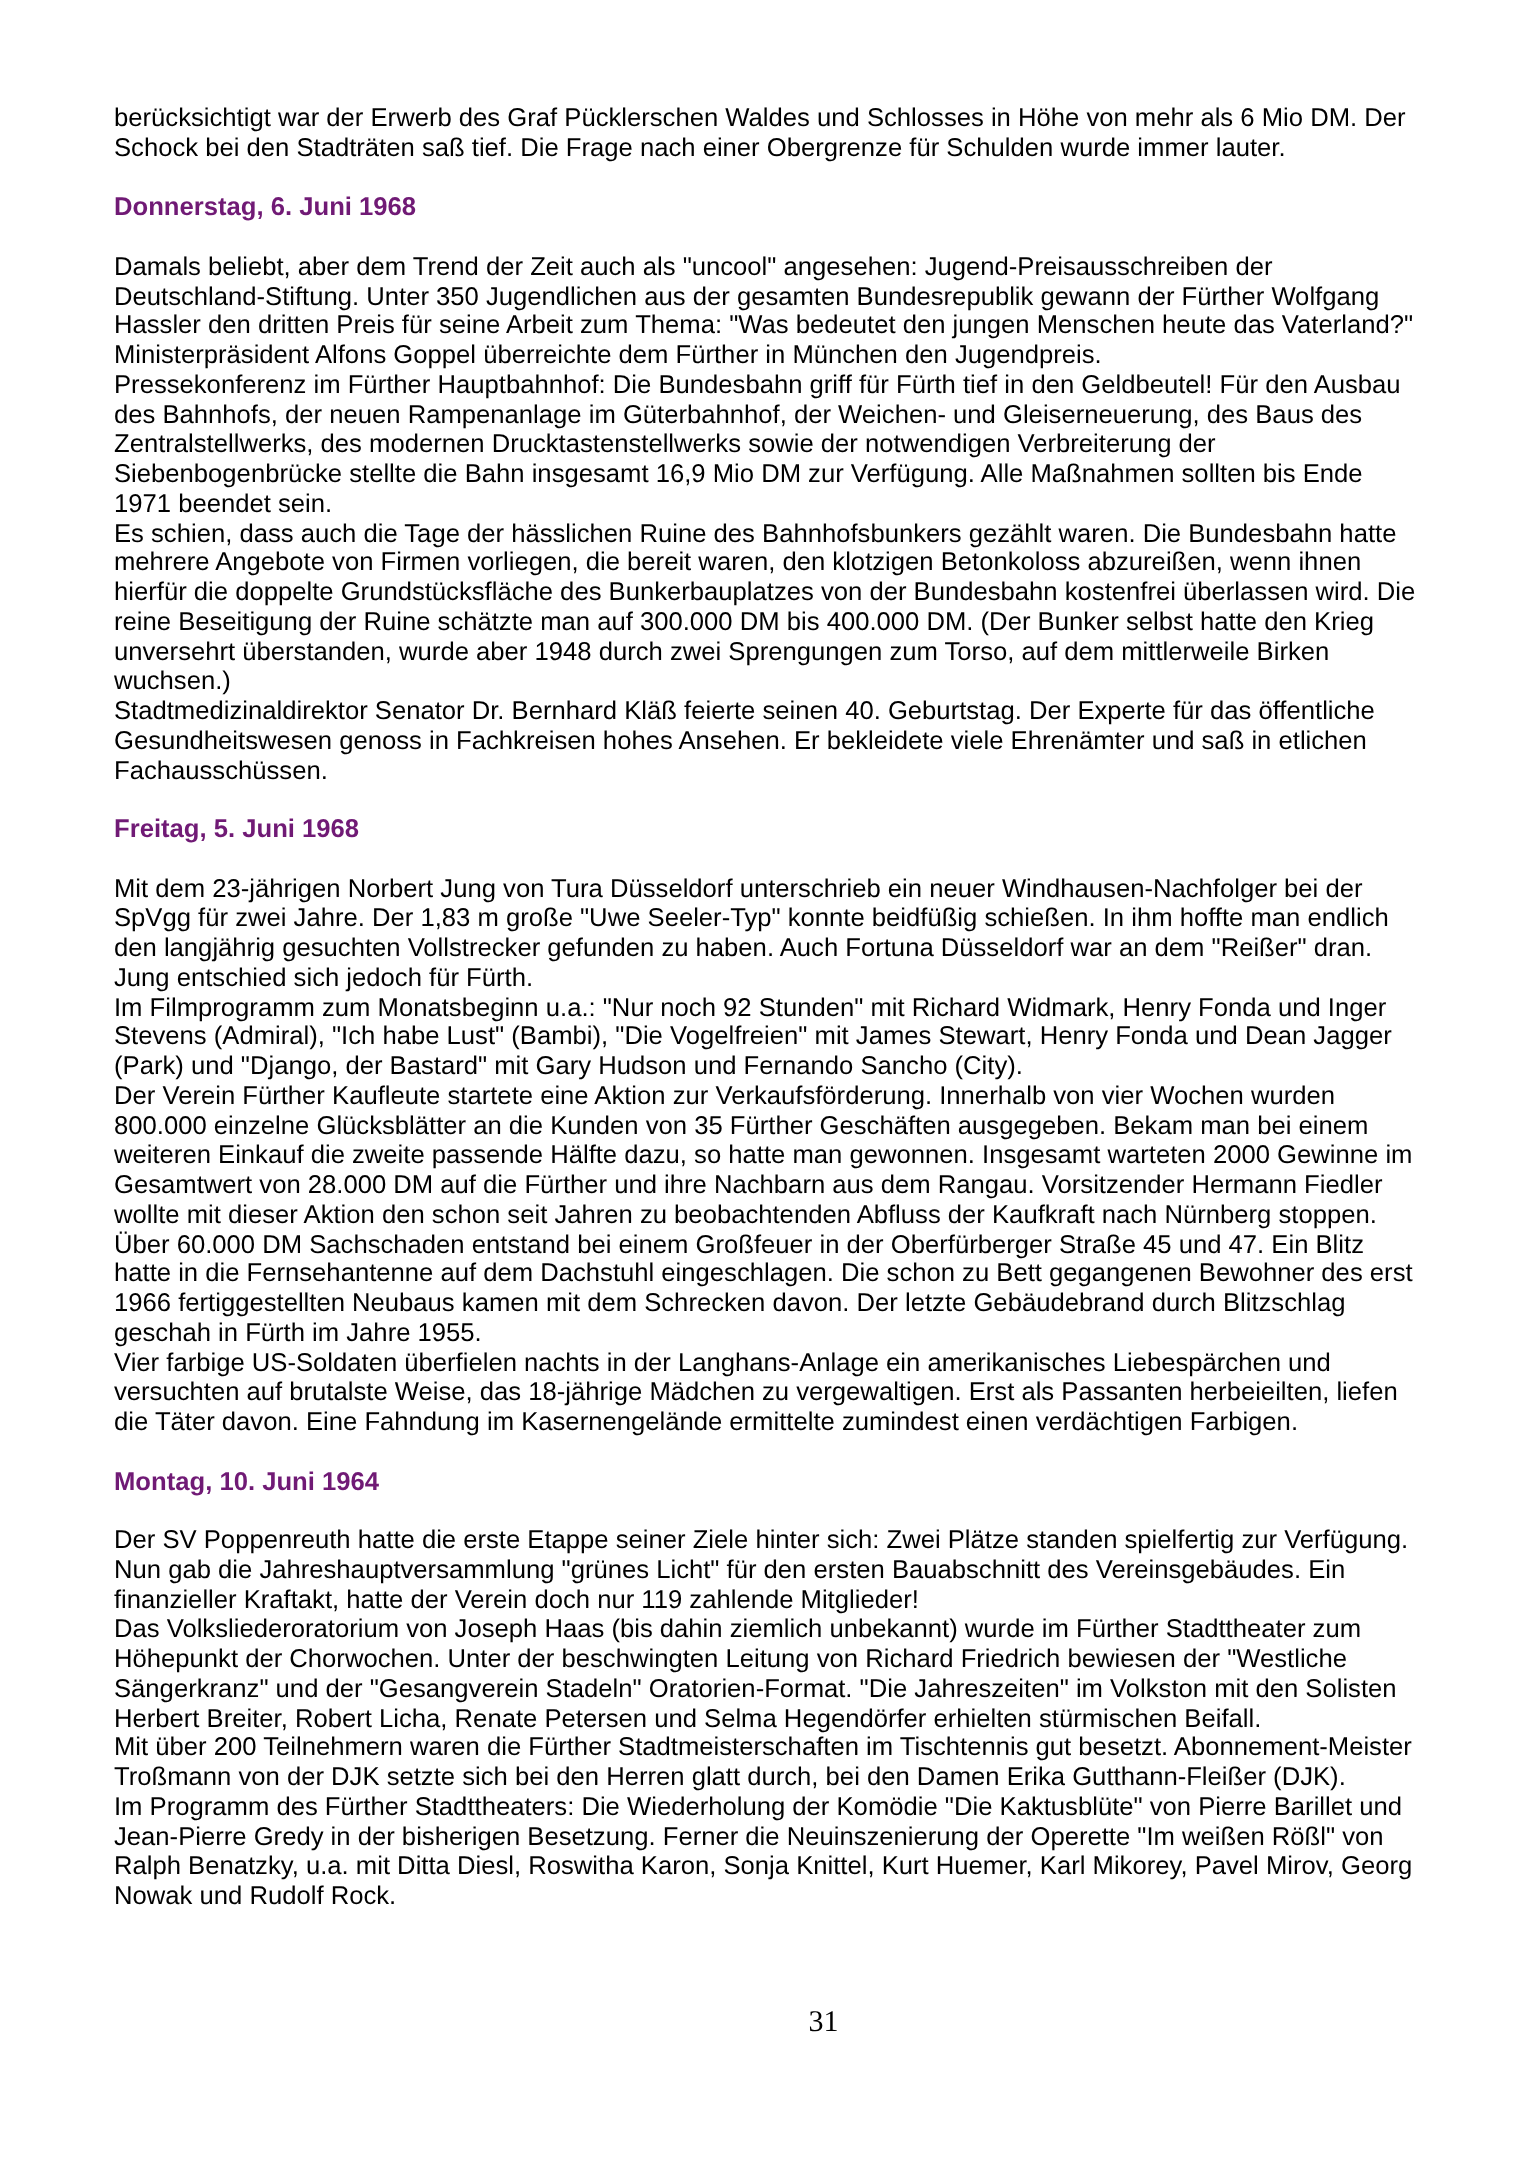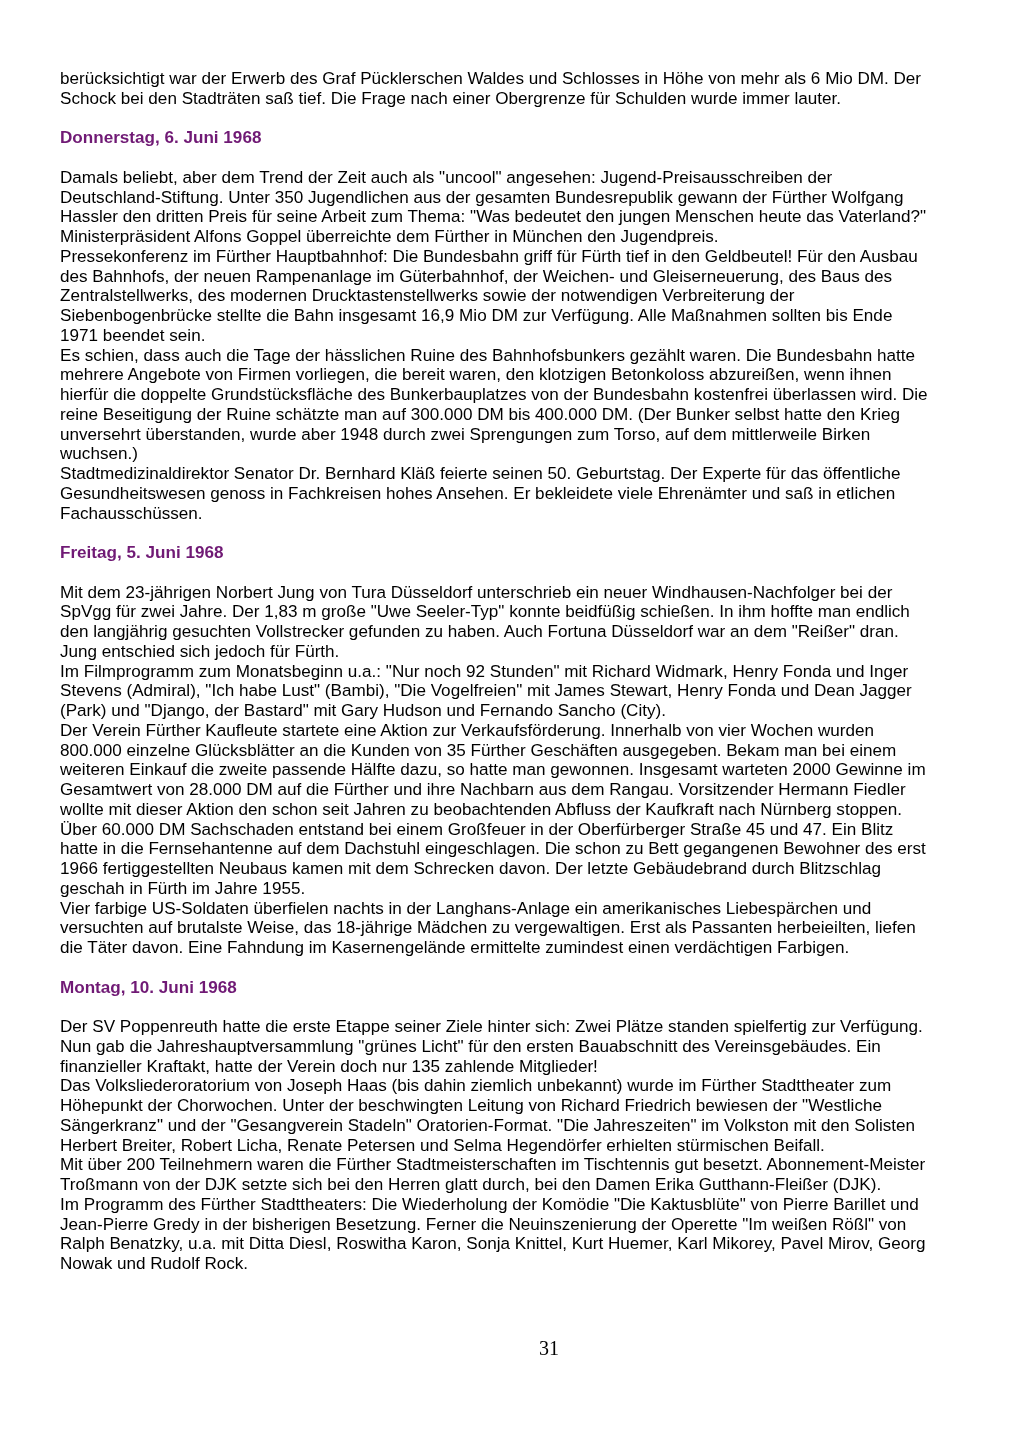--- a/index.html
+++ b/index.html
@@ -6,21 +6,21 @@
   .page {
     position: relative;
     width: 1024px;
     height: 1448px;
     background: #ffffff;
     overflow: hidden;
     color: #000000;
   }
   .content {
     position: absolute;
-    left: 60px;
+    left: 76px;
     top: 69px;
     width: 872px;
     font-family: "Liberation Sans", sans-serif;
     font-size: 17.1px;
     line-height: 19.75px;
     color: #000000;
     text-align: left;
   }
   .content p { margin: 0; }
   .content h2 {
@@ -49,38 +49,38 @@
 <div class="page">
   <div class="content">
 
     <p>berücksichtigt war der Erwerb des Graf Pücklerschen Waldes und Schlosses in Höhe von mehr als 6 Mio DM. Der Schock bei den Stadträten saß tief. Die Frage nach einer Obergrenze für Schulden wurde immer lauter.</p>
 
     <section>
       <h2>Donnerstag, 6. Juni 1968</h2>
       <p>Damals beliebt, aber dem Trend der Zeit auch als "uncool" angesehen: Jugend-Preisausschreiben der Deutschland-Stiftung. Unter 350 Jugendlichen aus der gesamten Bundesrepublik gewann der Fürther Wolfgang Hassler den dritten Preis für seine Arbeit zum Thema: "Was bedeutet den jungen Menschen heute das Vaterland?" Ministerpräsident Alfons Goppel überreichte dem Fürther in München den Jugendpreis.</p>
       <p>Pressekonferenz im Fürther Hauptbahnhof: Die Bundesbahn griff für Fürth tief in den Geldbeutel! Für den Ausbau des Bahnhofs, der neuen Rampenanlage im Güterbahnhof, der Weichen- und Gleiserneuerung, des Baus des Zentralstellwerks, des modernen Drucktastenstellwerks sowie der notwendigen Verbreiterung der Siebenbogenbrücke stellte die Bahn insgesamt 16,9 Mio DM zur Verfügung. Alle Maßnahmen sollten bis Ende 1971 beendet sein.</p>
       <p>Es schien, dass auch die Tage der hässlichen Ruine des Bahnhofsbunkers gezählt waren. Die Bundesbahn hatte mehrere Angebote von Firmen vorliegen, die bereit waren, den klotzigen Betonkoloss abzureißen, wenn ihnen hierfür die doppelte Grundstücksfläche des Bunkerbauplatzes von der Bundesbahn kostenfrei überlassen wird. Die reine Beseitigung der Ruine schätzte man auf 300.000 DM bis 400.000 DM. (Der Bunker selbst hatte den Krieg unversehrt überstanden, wurde aber 1948 durch zwei Sprengungen zum Torso, auf dem mittlerweile Birken wuchsen.)</p>
-      <p>Stadtmedizinaldirektor Senator Dr. Bernhard Kläß feierte seinen 50. Geburtstag. Der Experte für das öffentliche Gesundheitswesen genoss in Fachkreisen hohes Ansehen. Er bekleidete viele Ehrenämter und saß in etlichen Fachausschüssen.</p>
+      <p>Stadtmedizinaldirektor Senator Dr. Bernhard Kläß feierte seinen 40. Geburtstag. Der Experte für das öffentliche Gesundheitswesen genoss in Fachkreisen hohes Ansehen. Er bekleidete viele Ehrenämter und saß in etlichen Fachausschüssen.</p>
     </section>
 
     <section>
       <h2>Freitag, 5. Juni 1968</h2>
       <p>Mit dem 23-jährigen Norbert Jung von Tura Düsseldorf unterschrieb ein neuer Windhausen-Nachfolger bei der SpVgg für zwei Jahre. Der 1,83 m große "Uwe Seeler-Typ" konnte beidfüßig schießen. In ihm hoffte man endlich den langjährig gesuchten Vollstrecker gefunden zu haben. Auch Fortuna Düsseldorf war an dem "Reißer" dran. Jung entschied sich jedoch für Fürth.</p>
       <p>Im Filmprogramm zum Monatsbeginn u.a.: "Nur noch 92 Stunden" mit Richard Widmark, Henry Fonda und Inger Stevens (Admiral), "Ich habe Lust" (Bambi), "Die Vogelfreien" mit James Stewart, Henry Fonda und Dean Jagger (Park) und "Django, der Bastard" mit Gary Hudson und Fernando Sancho (City).</p>
     </section>
 
     <section>
       <p>Der Verein Fürther Kaufleute startete eine Aktion zur Verkaufsförderung. Innerhalb von vier Wochen wurden 800.000 einzelne Glücksblätter an die Kunden von 35 Fürther Geschäften ausgegeben. Bekam man bei einem weiteren Einkauf die zweite passende Hälfte dazu, so hatte man gewonnen. Insgesamt warteten 2000 Gewinne im Gesamtwert von 28.000 DM auf die Fürther und ihre Nachbarn aus dem Rangau. Vorsitzender Hermann Fiedler wollte mit dieser Aktion den schon seit Jahren zu beobachtenden Abfluss der Kaufkraft nach Nürnberg stoppen.</p>
       <p>Über 60.000 DM Sachschaden entstand bei einem Großfeuer in der Oberfürberger Straße 45 und 47. Ein Blitz hatte in die Fernsehantenne auf dem Dachstuhl eingeschlagen. Die schon zu Bett gegangenen Bewohner des erst 1966 fertiggestellten Neubaus kamen mit dem Schrecken davon. Der letzte Gebäudebrand durch Blitzschlag geschah in Fürth im Jahre 1955.</p>
       <p>Vier farbige US-Soldaten überfielen nachts in der Langhans-Anlage ein amerikanisches Liebespärchen und versuchten auf brutalste Weise, das 18-jährige Mädchen zu vergewaltigen. Erst als Passanten herbeieilten, liefen die Täter davon. Eine Fahndung im Kasernengelände ermittelte zumindest einen verdächtigen Farbigen.</p>
     </section>
 
     <section>
-      <h2>Montag, 10. Juni 1968</h2>
-      <p>Der SV Poppenreuth hatte die erste Etappe seiner Ziele hinter sich: Zwei Plätze standen spielfertig zur Verfügung. Nun gab die Jahreshauptversammlung "grünes Licht" für den ersten Bauabschnitt des Vereinsgebäudes. Ein finanzieller Kraftakt, hatte der Verein doch nur 135 zahlende Mitglieder!</p>
+      <h2>Montag, 10. Juni 1964</h2>
+      <p>Der SV Poppenreuth hatte die erste Etappe seiner Ziele hinter sich: Zwei Plätze standen spielfertig zur Verfügung. Nun gab die Jahreshauptversammlung "grünes Licht" für den ersten Bauabschnitt des Vereinsgebäudes. Ein finanzieller Kraftakt, hatte der Verein doch nur 119 zahlende Mitglieder!</p>
       <p>Das Volksliederoratorium von Joseph Haas (bis dahin ziemlich unbekannt) wurde im Fürther Stadttheater zum Höhepunkt der Chorwochen. Unter der beschwingten Leitung von Richard Friedrich bewiesen der "Westliche Sängerkranz" und der "Gesangverein Stadeln" Oratorien-Format. "Die Jahreszeiten" im Volkston mit den Solisten Herbert Breiter, Robert Licha, Renate Petersen und Selma Hegendörfer erhielten stürmischen Beifall.</p>
       <p>Mit über 200 Teilnehmern waren die Fürther Stadtmeisterschaften im Tischtennis gut besetzt. Abonnement-Meister Troßmann von der DJK setzte sich bei den Herren glatt durch, bei den Damen Erika Gutthann-Fleißer (DJK).</p>
       <p>Im Programm des Fürther Stadttheaters: Die Wiederholung der Komödie "Die Kaktusblüte" von Pierre Barillet und Jean-Pierre Gredy in der bisherigen Besetzung. Ferner die Neuinszenierung der Operette "Im weißen Rößl" von Ralph Benatzky, u.a. mit Ditta Diesl, Roswitha Karon, Sonja Knittel, Kurt Huemer, Karl Mikorey, Pavel Mirov, Georg Nowak und Rudolf Rock.</p>
     </section>
 
   </div>
 
   <div class="page-footer">31</div>
 </div>
 

